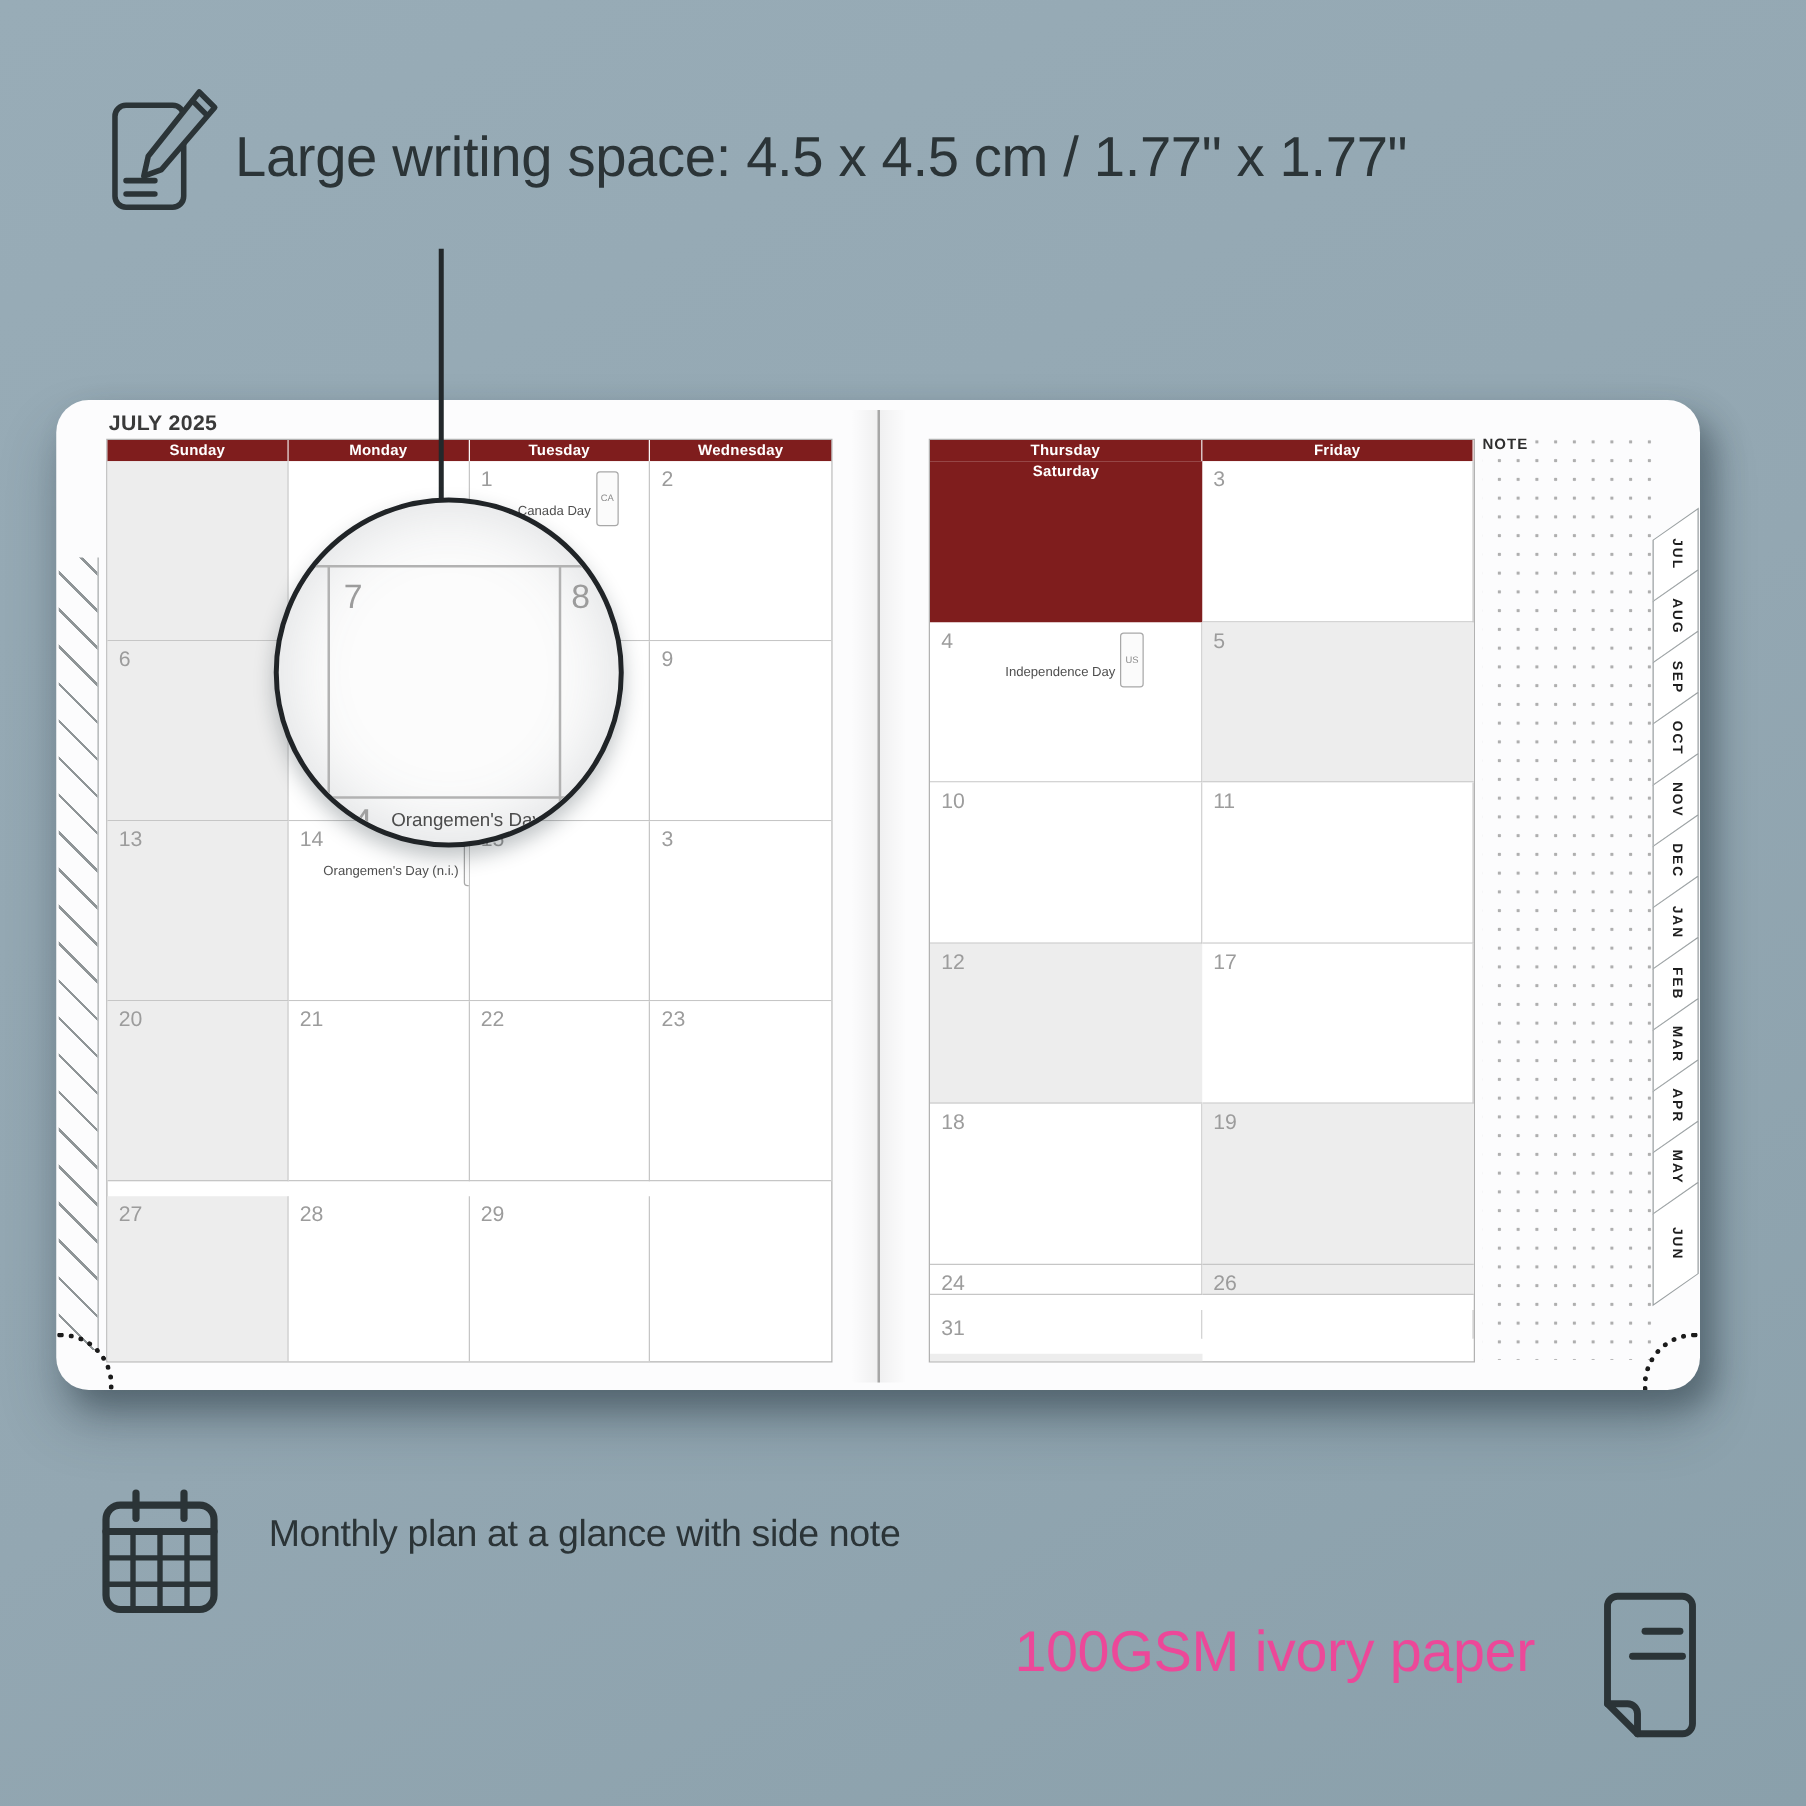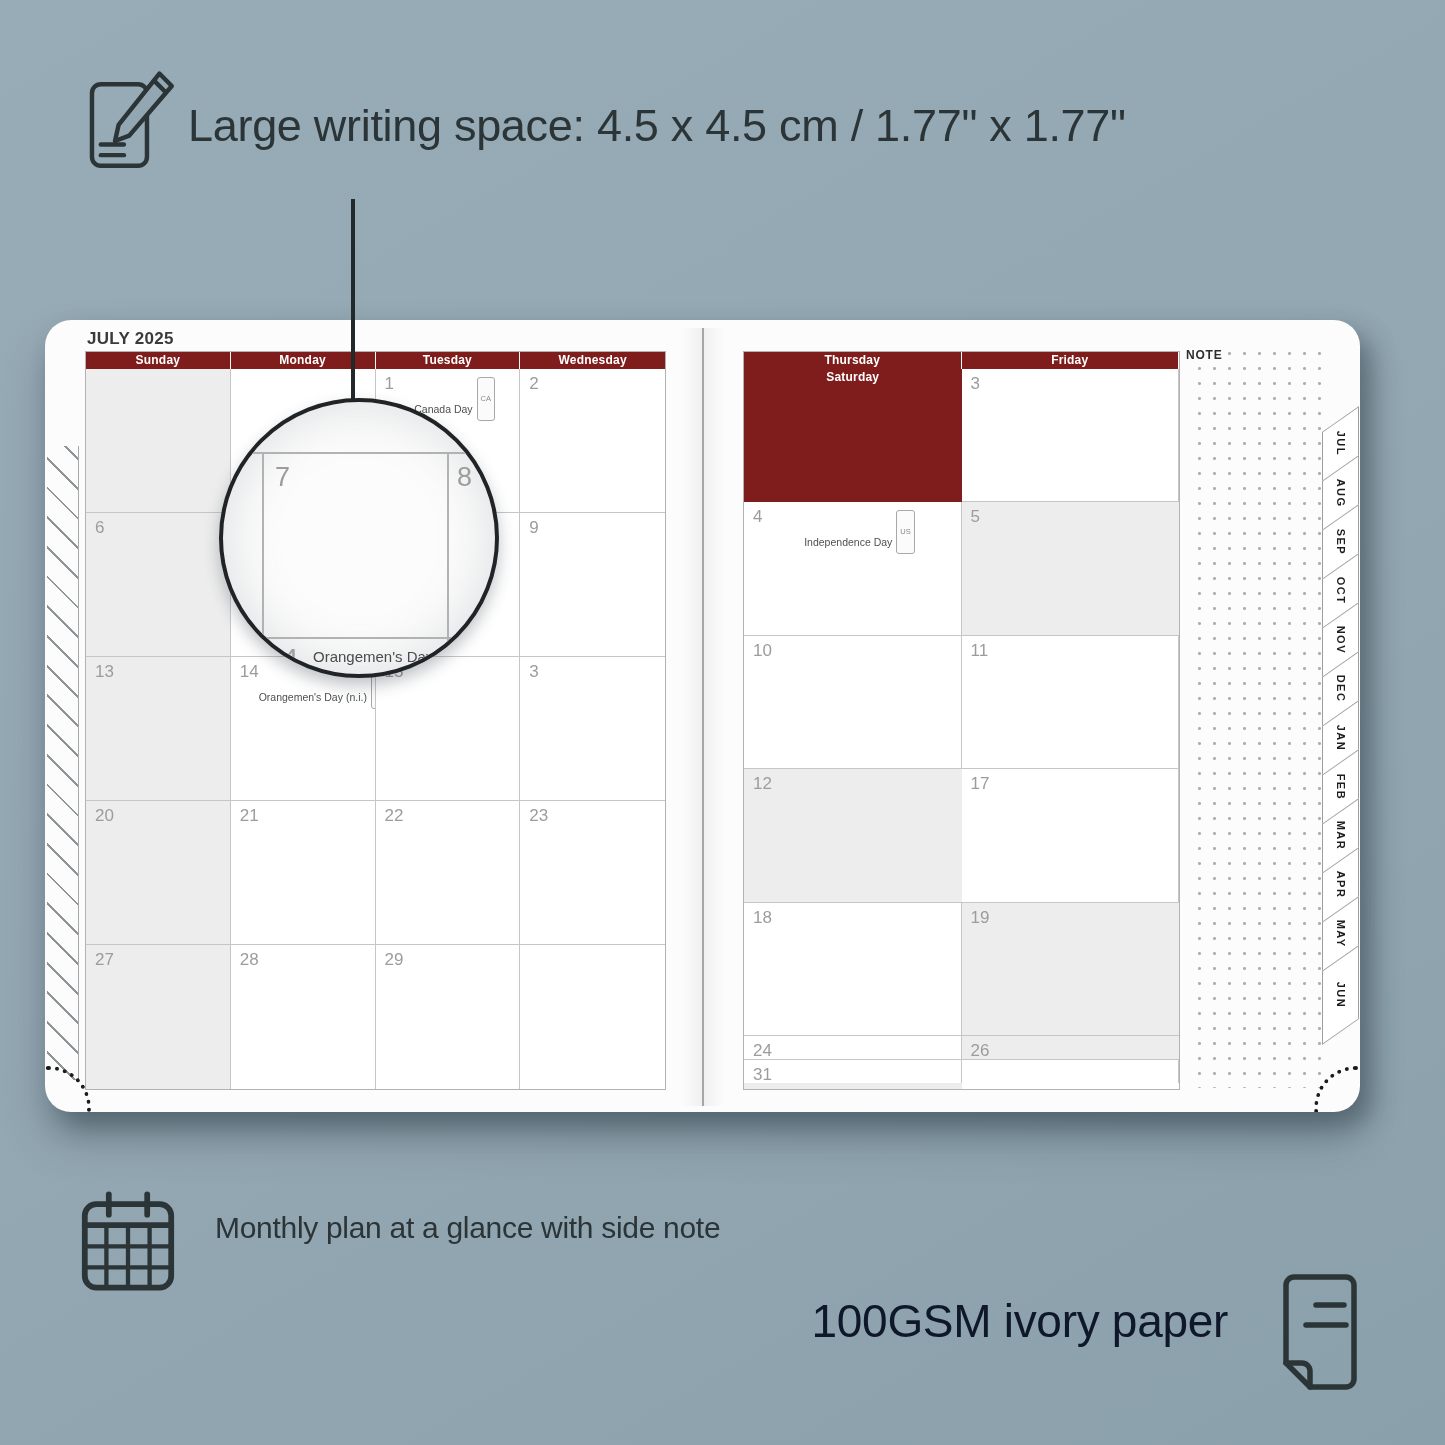--- a/index.html
+++ b/index.html
@@ -33,21 +33,21 @@
   .cal-grid{display:grid;border:1px solid #b2b2b2;background:#fff;}
   #left-grid{left:40px;top:31px;width:579px;height:737px;grid-template-columns:repeat(4,1fr);grid-template-rows:17px repeat(5,1fr);}
   #right-grid{left:698px;top:31px;width:435px;height:737px;grid-template-columns:repeat(2,1fr);grid-template-rows:17px repeat(5,1fr);}
   .cal-head{
     background:#7f1d1d;color:#fff;font-size:12px;font-weight:700;text-align:center;
     line-height:17px;border-right:1px solid #f8f8f8;letter-spacing:.2px;
   }
   .cal-head.lastcol{border-right:none;}
   .cal-cell{background:#fff;border-right:1px solid #c6c6c6;border-bottom:1px solid #c6c6c6;padding:6px 4px 0 9px;overflow:hidden;}
   .cal-cell.lastcol{border-right:none;}
-  .cal-cell.lastrow{border-bottom:none;}
+  .cal-cell.lastrow{border-bottom:none;margin-top:12px;}
   .cal-cell.weekend{background:#ededed;}
   .cellrow{display:flex;align-items:flex-start;}
   .day-num{font-size:17px;color:#9c9c9c;line-height:1;}
   .holiday-wrap{flex:1;display:flex;justify-content:center;align-items:center;gap:4px;margin-top:2px;}
   .holiday-label{font-size:10.5px;color:#4f4f4f;white-space:nowrap;margin-top:20px;}
   .holiday-badge{
     font-size:7.5px;color:#8a8a8a;border:1px solid #a8a8a8;border-radius:3px;
     padding:16px 3px;line-height:10px;background:#fbfbfb;
   }
 
@@ -95,21 +95,21 @@
   .mag-below-day{font-size:30px;color:#a0a0a0;line-height:1;}
   .mag-holiday{font-size:15px;color:#4b4b4b;white-space:nowrap;}
   .mag-badge{
     font-size:9px;color:#8a8a8a;border:1px solid #a8a8a8;border-radius:3px;
     padding:0 4px;line-height:13px;background:#f6f6f6;display:inline-block;
   }
 
   
   .bottom-cal-icon{left:80px;top:1190px;width:96px;height:104px;}
   .bottom-text-1{left:215px;top:1211px;font-size:30px;font-weight:500;color:#2b3437;letter-spacing:-0.3px;white-space:nowrap;}
-  .bottom-text-2{left:700px;top:1294px;width:528px;text-align:right;font-size:46px;font-weight:500;color:#0f172a;letter-spacing:-0.3px;white-space:nowrap;}
+  .bottom-text-2{left:700px;top:1294px;width:528px;text-align:right;font-size:46px;font-weight:500;color:#ec4899;letter-spacing:-0.3px;white-space:nowrap;}
   .bottom-paper-icon{left:1270px;top:1272px;width:100px;height:120px;}
 
   svg.lineicon{stroke:#2b3437;fill:none;stroke-linecap:round;stroke-linejoin:round;}
 </style>
 </head>
 <body>
 
 <div class="abs top-note-icon">
   <svg class="lineicon" viewBox="0 0 100 115" width="96" height="102" stroke-width="5">
     <rect x="6" y="16" width="62" height="92" rx="10"></rect>

